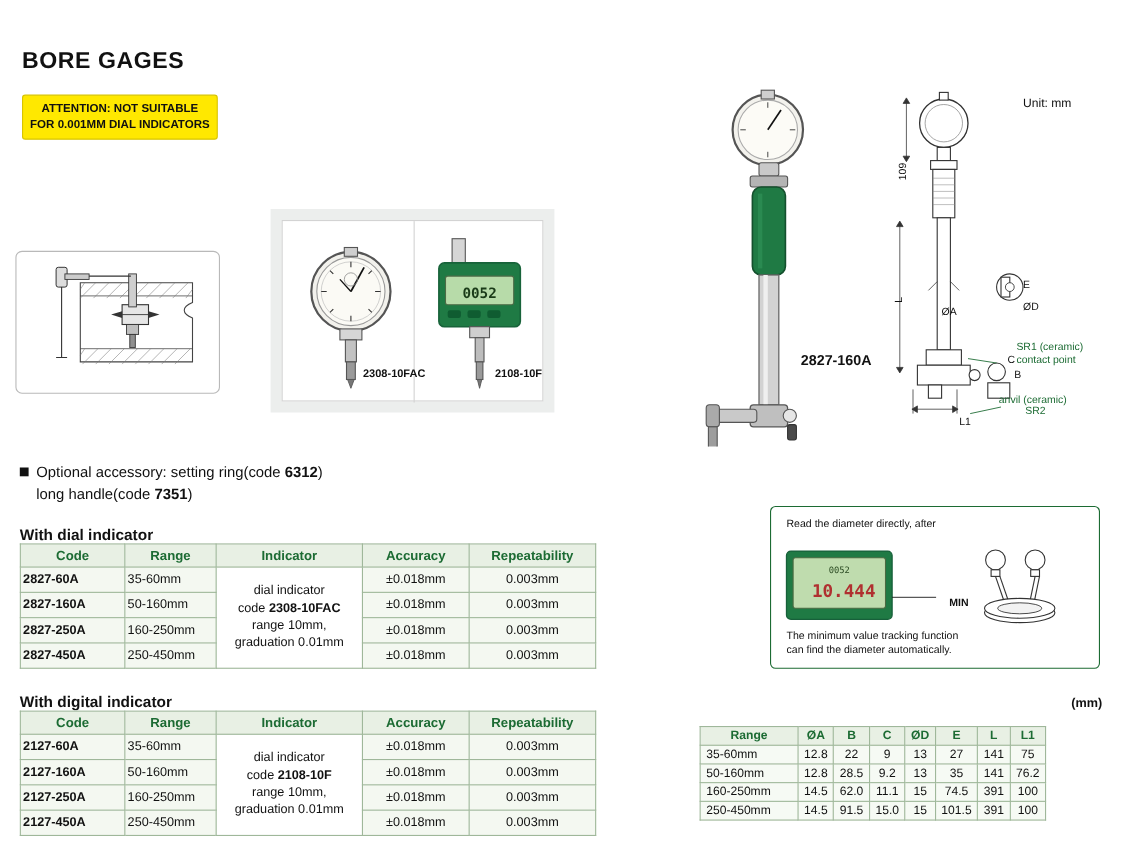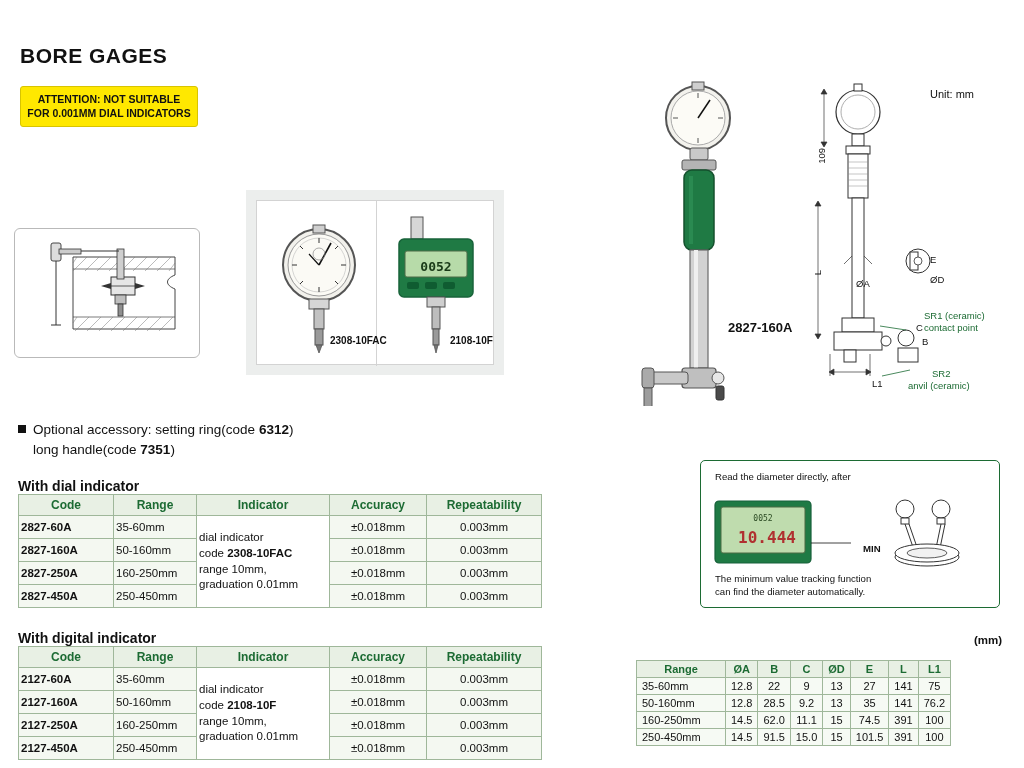--- a/index.html
+++ b/index.html
@@ -155,21 +155,21 @@
   table.spec td.code {
     font-weight: bold;
     text-align: left;
     width: 90px;
   }
   table.spec td.range {
     text-align: left;
     width: 78px;
   }
   table.spec td.indicator {
-    text-align: left;
+    text-align: center;
     width: 128px;
     background: #ffffff;
     line-height: 1.35;
     vertical-align: middle;
   }
   table.spec td.acc {
     text-align: center;
     width: 92px;
   }
   table.spec td.rep {
@@ -561,21 +561,21 @@
   <div class="callout vert" style="left:812px; top:270px;">L</div>
   <div class="callout" style="left:872px; top:378px;">L1</div>
   <div class="callout" style="left:856px; top:278px;">ØA</div>
   <div class="callout" style="left:930px; top:274px;">ØD</div>
   <div class="callout" style="left:930px; top:254px;">E</div>
   <div class="callout" style="left:922px; top:336px;">B</div>
   <div class="callout" style="left:916px; top:322px;">C</div>
   <div class="callout green" style="left:924px; top:310px;">SR1 (ceramic)</div>
   <div class="callout green" style="left:924px; top:322px;">contact point</div>
   <div class="callout green" style="left:932px; top:368px;">SR2</div>
-  <div class="callout green" style="left:908px; top:380px;">anvil (ceramic)</div>
+  <div class="callout green" style="left:908px; top:358px;">anvil (ceramic)</div>
 
   <div class="digi-title">With digital indicator</div>
   <div class="digi-box">
     <div class="digi-text" style="left:14px; top:10px; width:250px;">
       <div>Read the diameter directly, after</div>
     </div>
 
     <svg class="abs" style="left:8px; top:36px;" width="284" height="72" viewBox="0 0 284 72">
 
       <rect x="6" y="4" width="96" height="62" rx="4" fill="#1f7a44" stroke="#17603a" stroke-width="1.2"></rect>

